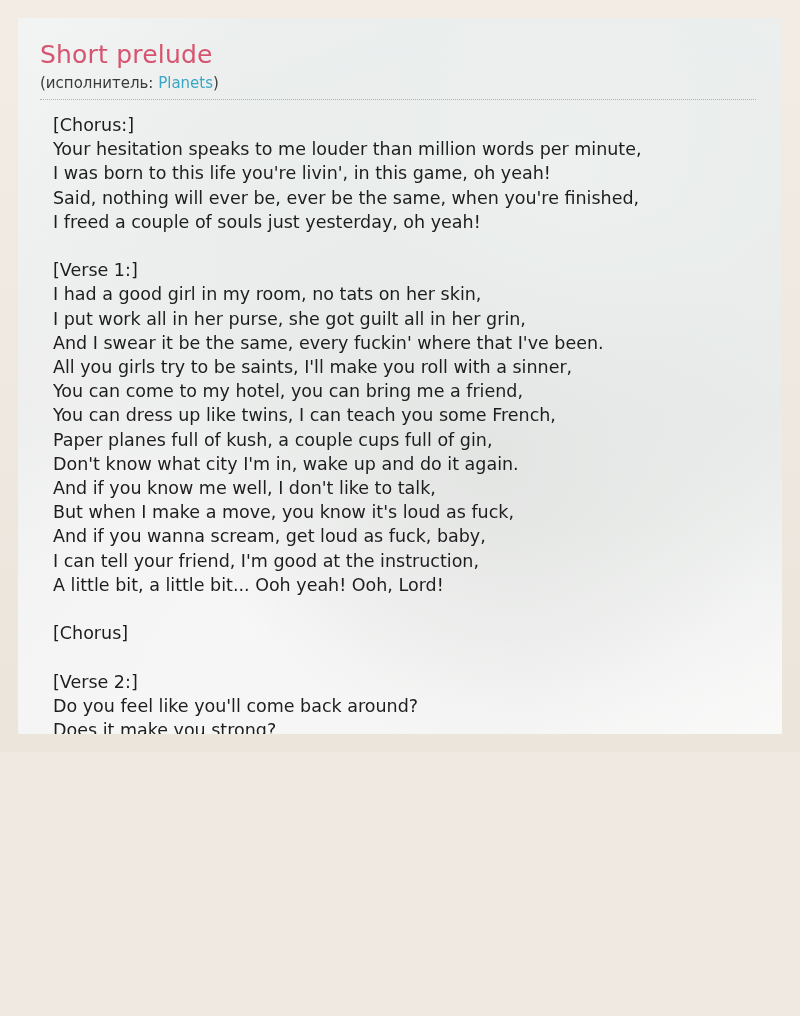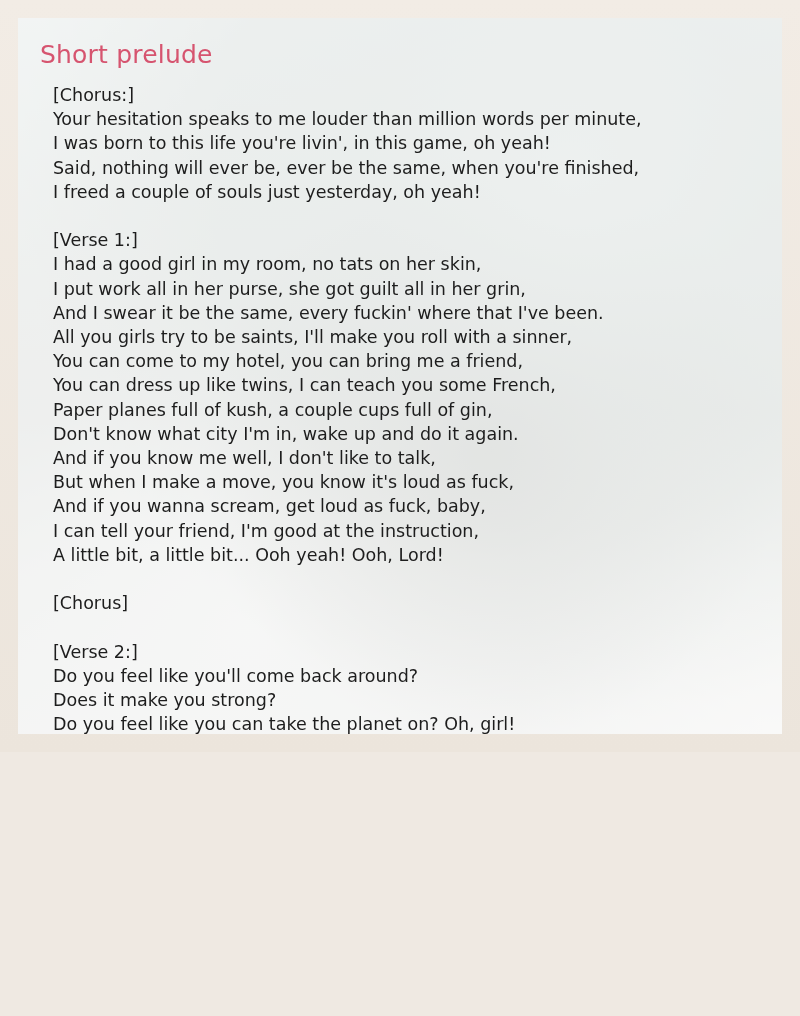--- a/index.html
+++ b/index.html
@@ -87,20 +87,21 @@
 </head>
 <body>
 
 <div class="page">
   <div class="backdrop"></div>
 
   <div class="sheet">
 
     <h1 class="title">Short prelude</h1>
 
+    <div class="subline"><span>(исполнитель: </span><a class="artist-link" href="#">Planets</a><span>)</span></div>
 
     <div class="lyrics">[Chorus:]
 Your hesitation speaks to me louder than million words per minute,
 I was born to this life you're livin', in this game, oh yeah!
 Said, nothing will ever be, ever be the same, when you're finished,
 I freed a couple of souls just yesterday, oh yeah!
 
 [Verse 1:]
 I had a good girl in my room, no tats on her skin,
 I put work all in her purse, she got guilt all in her grin,

